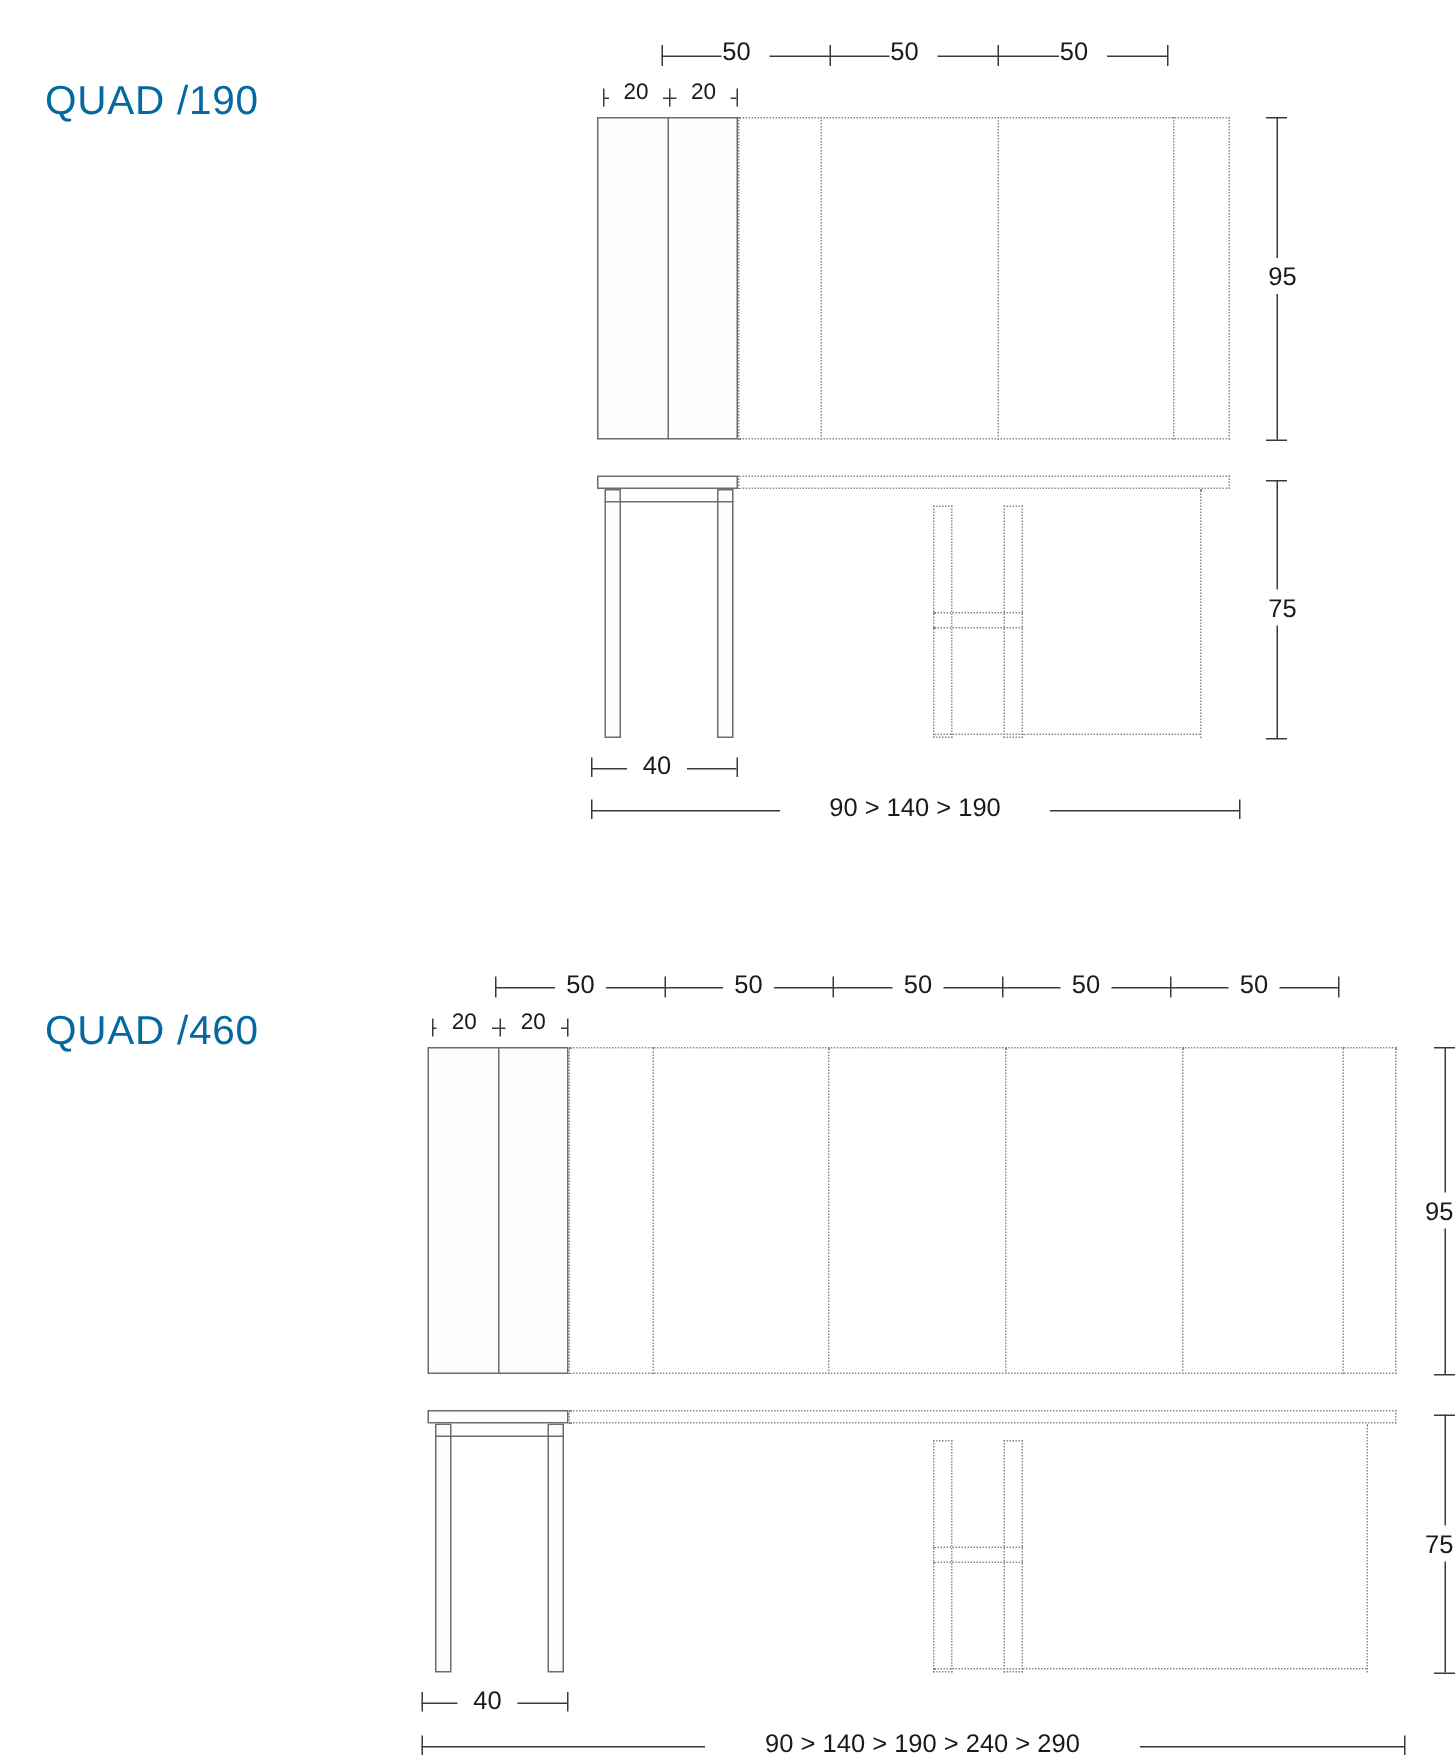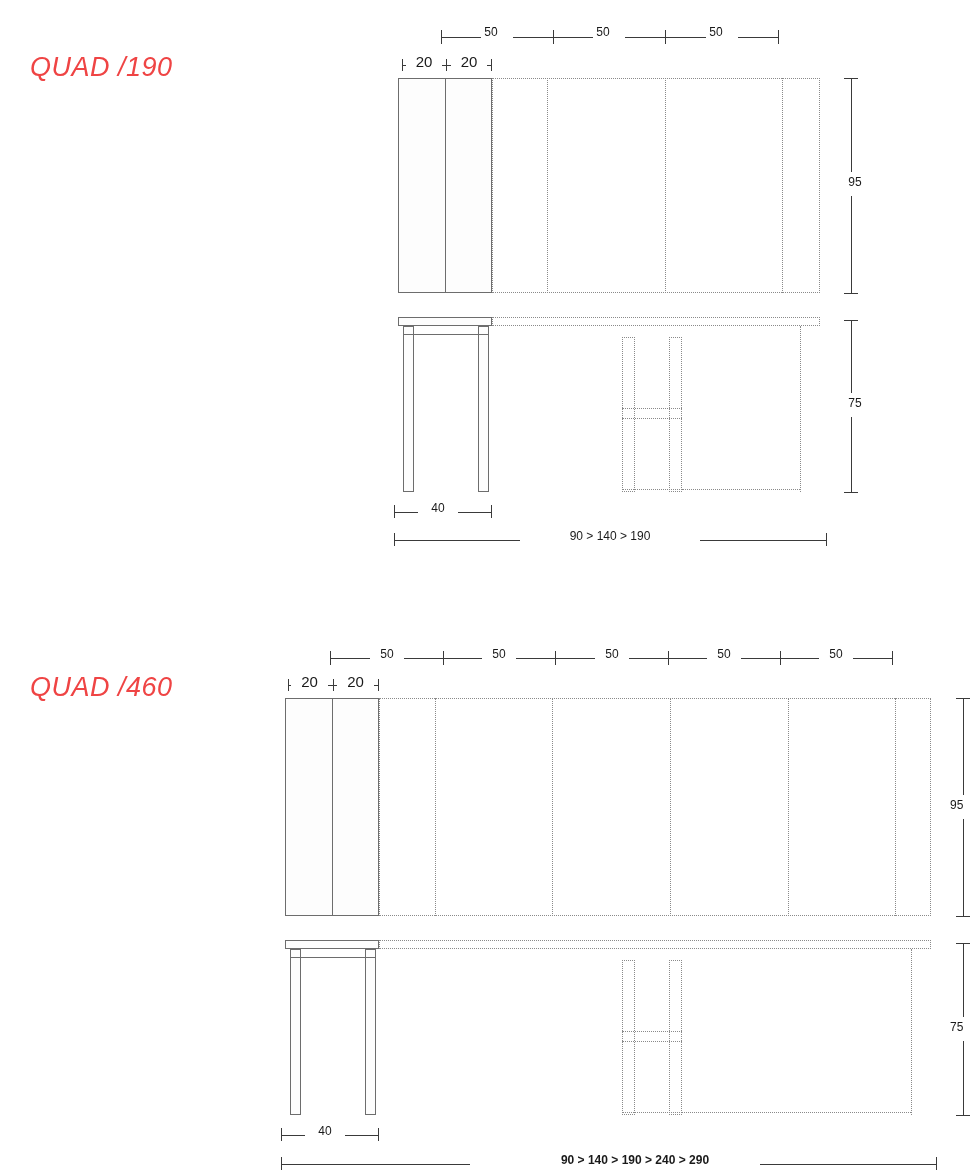--- a/index.html
+++ b/index.html
@@ -14,29 +14,28 @@
     font-family: "Liberation Sans", sans-serif;
     color: #1a1a1a;
     overflow: hidden;
   }
   .sheet {
     position: absolute;
     inset: 0;
   }
   .model-title {
     position: absolute;
-    font-style: italic;
     font-size: 27px;
     letter-spacing: 0.5px;
-    color: #ef4444;
+    color: #0369a1;
     white-space: nowrap;
   }
   .dim-label {
     position: absolute;
-    font-size: 12px;
+    font-size: 17px;
     color: #1a1a1a;
     white-space: nowrap;
     text-align: center;
   }
   .dim-label.small {
     font-size: 15px;
   }
   
   .solid-rect {
     position: absolute;
@@ -246,16 +245,16 @@
     <div class="dimline-h" style="left:281px; top:1135px; width:97px;"></div>
     <div class="tick-v" style="left:281px; top:1128px; height:13px;"></div>
     <div class="tick-v" style="left:378px; top:1128px; height:13px;"></div>
     <div style="position:absolute; left:305px; top:1125px; width:40px; height:20px; background:#fff;"></div>
     <div class="dim-label" style="left:305px; top:1124px; width:40px;">40</div>
 
     <div class="dimline-h" style="left:281px; top:1164px; width:655px;"></div>
     <div class="tick-v" style="left:281px; top:1157px; height:13px;"></div>
     <div class="tick-v" style="left:936px; top:1157px; height:13px;"></div>
     <div style="position:absolute; left:470px; top:1154px; width:290px; height:20px; background:#fff;"></div>
-    <div class="dim-label" style="left:490px; top:1153px; width:290px;font-weight:bold;">90 &gt; 140 &gt; 190 &gt; 240 &gt; 290</div>
+    <div class="dim-label" style="left:470px; top:1153px; width:290px;">90 &gt; 140 &gt; 190 &gt; 240 &gt; 290</div>
   </div>
 
 </div>
 
 </body></html>

